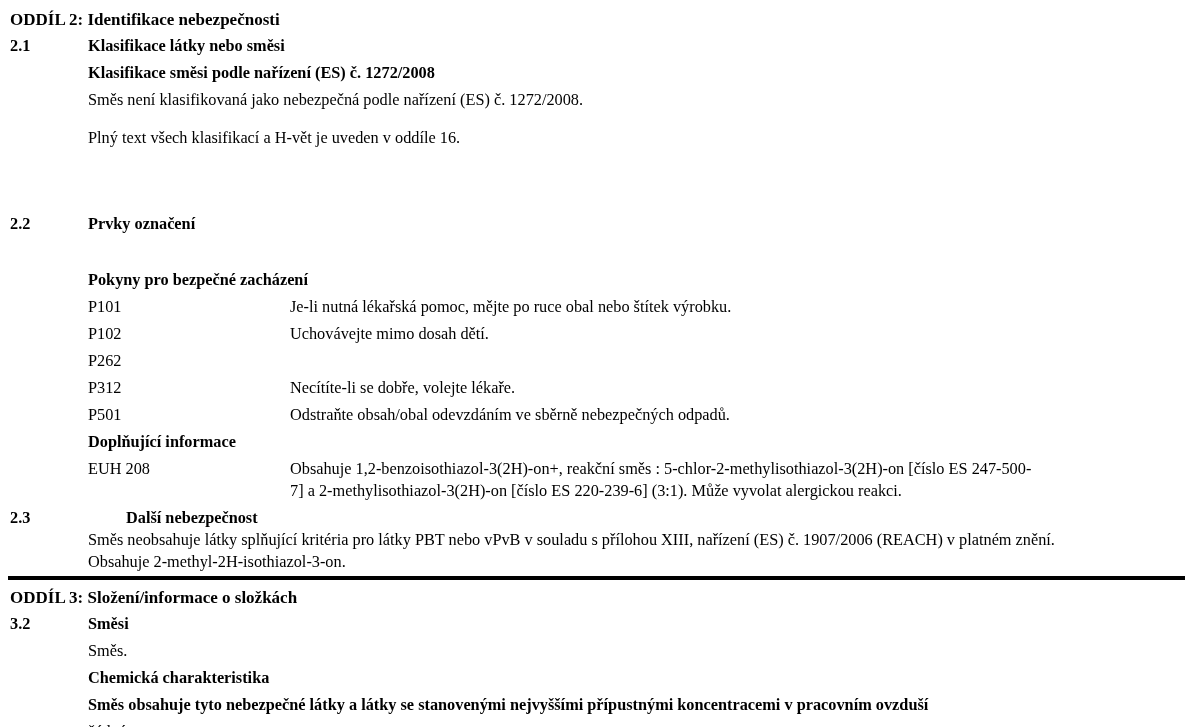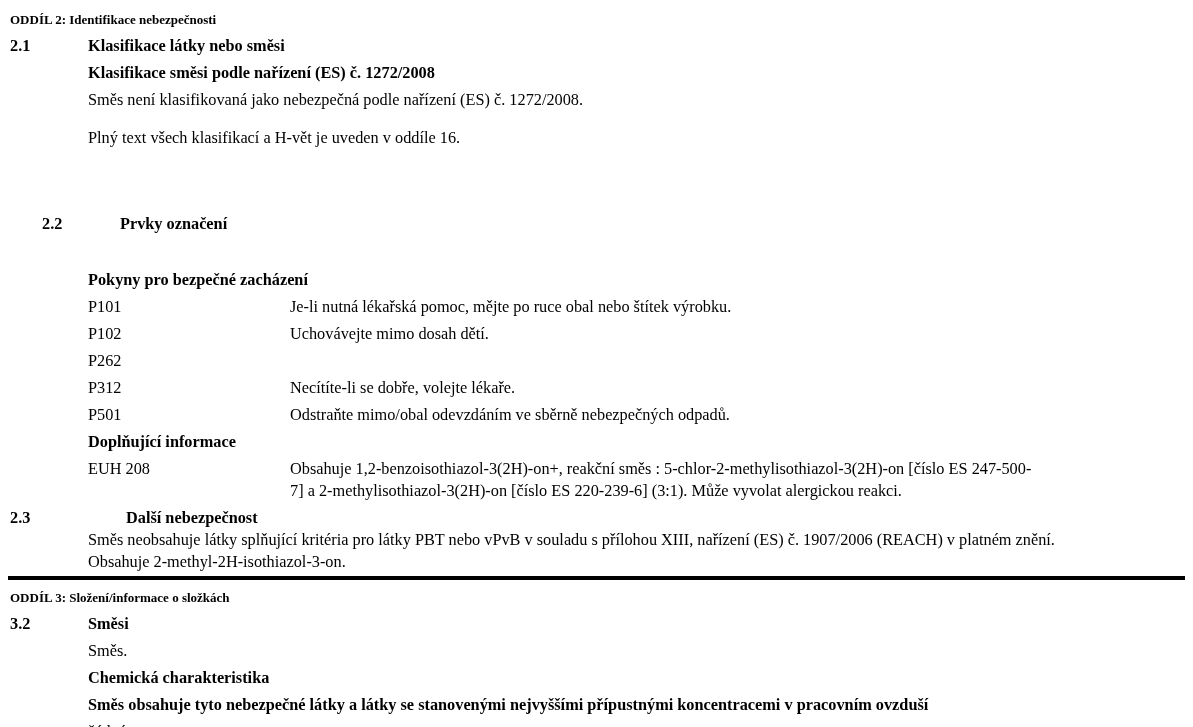--- a/index.html
+++ b/index.html
@@ -14,21 +14,21 @@
     padding: 8px 10px 0 10px;
     background: #ffffff;
     color: #000000;
     font-family: "Liberation Serif", "DejaVu Serif", serif;
     font-size: 16.3px;
     line-height: 22px;
     overflow: hidden;
   }
   .section-heading {
     font-weight: bold;
-    font-size: 13px;
+    font-size: 17px;
     line-height: 24px;
     margin-bottom: 3px;
   }
   .sub-row {
     display: flex;
     margin-bottom: 5px;
     align-items: flex-end;
   }
   .sub-num {
     width: 78px;
@@ -44,21 +44,21 @@
   }
   .bold-line {
     font-weight: bold;
     margin-bottom: 5px;
   }
   .body-line {
     margin-bottom: 5px;
   }
   .gap-blankline { margin-bottom: 16px; }
   .gap-large    { margin-bottom: 64px; }
-  .gap-pictogram { margin-bottom: 34px; margin-left: 32px; }
+  .gap-pictogram { margin-bottom: 34px; }
   .code-row {
     display: flex;
     margin-bottom: 5px;
   }
   .code-col {
     width: 202px;
     flex: 0 0 202px;
   }
   .code-text {
     flex: 1;
@@ -106,21 +106,21 @@
   </div>
   <div class="indent code-row">
     <div class="code-col">P262</div>
   </div>
   <div class="indent code-row">
     <div class="code-col">P312</div>
     <div class="code-text">Necítíte-li se dobře, volejte lékaře.</div>
   </div>
   <div class="indent code-row">
     <div class="code-col">P501</div>
-    <div class="code-text">Odstraňte mimo/obal odevzdáním ve sběrně nebezpečných odpadů.</div>
+    <div class="code-text">Odstraňte obsah/obal odevzdáním ve sběrně nebezpečných odpadů.</div>
   </div>
 
   <div class="indent bold-line">Doplňující informace</div>
 
   <div class="indent code-row">
     <div class="code-col">EUH 208</div>
     <div class="code-text lines">Obsahuje 1,2-benzoisothiazol-3(2H)-on+, reakční směs : 5-chlor-2-methylisothiazol-3(2H)-on [číslo ES 247-500-
 7] a 2-methylisothiazol-3(2H)-on [číslo ES 220-239-6] (3:1). Může vyvolat alergickou reakci.</div>
   </div>
 

